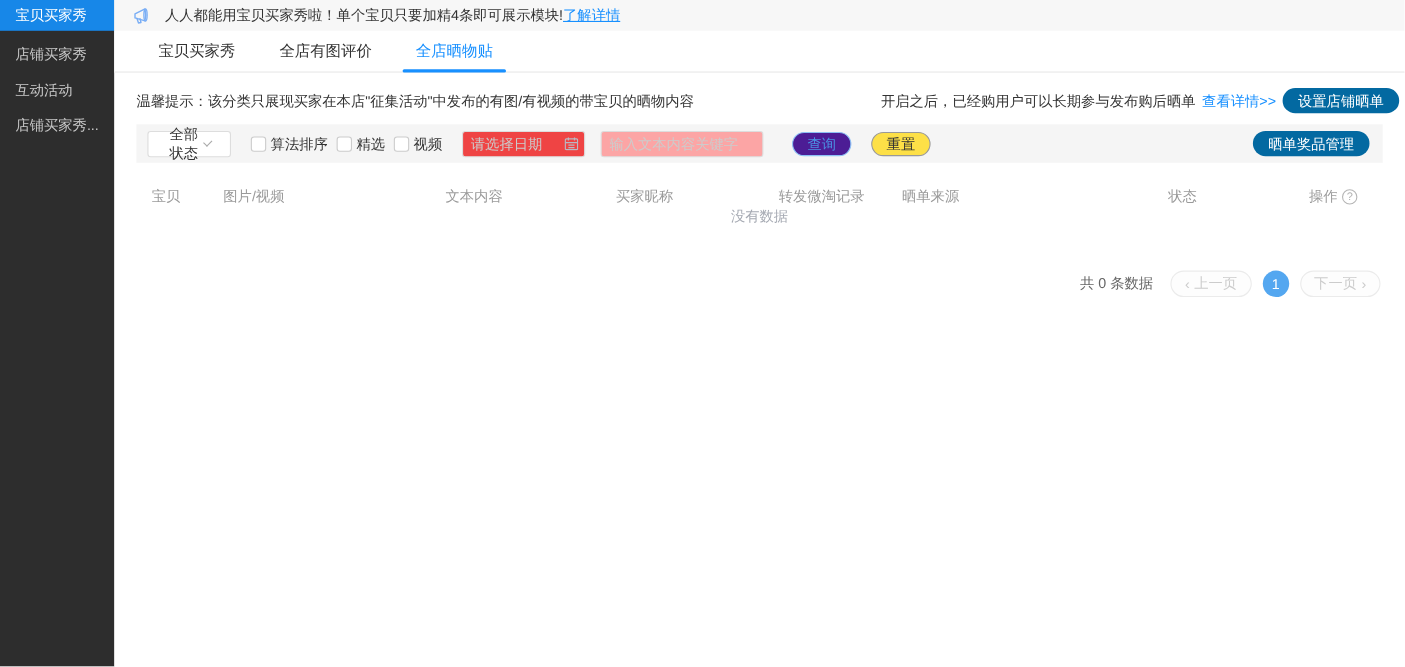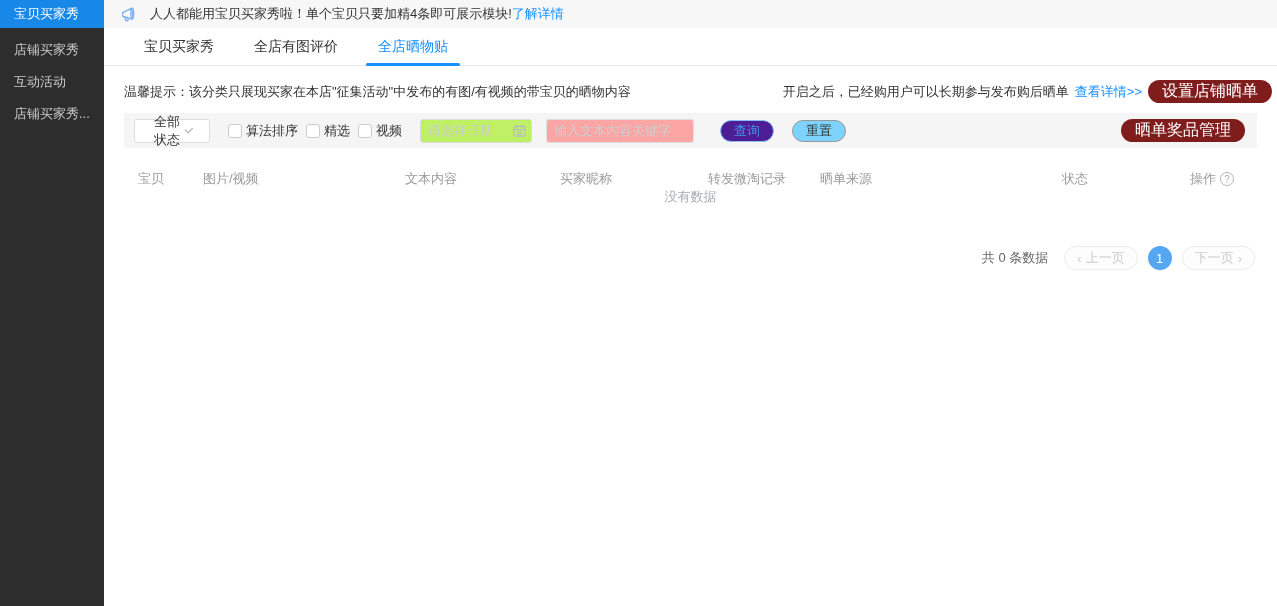--- a/index.html
+++ b/index.html
@@ -13,58 +13,58 @@
     font-size:13px; cursor:pointer; white-space:nowrap; overflow:hidden; }
   .side-item.active { background:#1787e8; color:#fff; height:28px; line-height:28px; margin-bottom:6px; }
   .side-item + .side-item { margin-top:1px; }
 
   
   .main { flex:1; background:#fff; min-width:0; }
 
   .announce { height:28px; background:#f7f7f7; display:flex; align-items:center;
     padding-left:16px; color:#333; }
   .announce .mega { display:inline-flex; margin-right:10px; }
-  .announce a { color:#1890ff; cursor:pointer; }
+  .announce a { color:#1890ff; text-decoration:underline; cursor:pointer; }
 
   .tabs { height:38px; border-bottom:1px solid #e8e8e8; display:flex; align-items:stretch;
     padding-left:20px; background:#fff; }
   .tab { line-height:37px; padding:0 20px; font-size:14px; color:#333; cursor:pointer; position:relative; }
   .tab.active { color:#1890ff; }
   .tab.active::after { content:""; position:absolute; left:8px; right:8px; bottom:-1px; height:3px;
     background:#1890ff; border-radius:2px; }
 
   .notice { margin:14px 5px 0 20px; display:flex; align-items:center; justify-content:space-between;
     color:#333; }
   .notice-right { display:flex; align-items:center; gap:6px; }
   .notice-right a { color:#1890ff; text-decoration:none; cursor:pointer; }
 
-  .btn-primary { background:#7f1d1d; color:#fff; border:none; border-radius:12px; height:23px;
-    padding:0 14px; font-size:16px; cursor:pointer; font-family:inherit; }
+  .btn-primary { background:#0369a1; color:#fff; border:none; border-radius:12px; height:23px;
+    padding:0 14px; font-size:13px; cursor:pointer; font-family:inherit; }
 
   .filterbar { margin:10px 20px 0 20px; background:#f5f5f5; height:35px; display:flex;
     align-items:center; padding:0 12px 0 10px; gap:10px; }
   .select { width:76px; height:24px; background:#fff; border:1px solid #ddd; border-radius:3px;
     display:flex; align-items:center; justify-content:space-between; padding:0 19px; cursor:pointer; color:#333; }
   .caret { width:7px; height:7px; border-right:1px solid #aaa; border-bottom:1px solid #aaa;
     transform:rotate(45deg) translateY(-2px); }
   .cbgroup { display:flex; align-items:center; gap:8px; margin-left:8px; }
   .cb { display:inline-flex; align-items:center; gap:4px; cursor:pointer; color:#333; }
   .cbbox { width:14px; height:14px; border:1px solid #ccc; border-radius:3px; background:#fff; display:inline-block; }
   .dateinput { position:relative; width:112px; height:24px; margin-left:8px; }
-  .dateinput input { width:100%; height:100%; border:1px solid #ddd; border-radius:3px; background:#bef264;
+  .dateinput input { width:100%; height:100%; border:1px solid #ddd; border-radius:3px; background:#ef4444;
     padding:0 24px 0 7px; font-size:13px; color:#333; font-family:inherit; }
   .dateinput input::placeholder { color:#ccc; }
   .cal { position:absolute; right:6px; top:5px; }
   .kw { width:148px; height:24px; border:1px solid #ddd; border-radius:3px; background:#fca5a5;
     padding:0 7px; font-size:13px; color:#333; font-family:inherit; margin-left:4px; }
   .kw::placeholder { color:#ccc; }
   .btn-outline-blue { margin-left:16px; height:22px; padding:0 13px; border-radius:11px;
     border:1px solid #8cc0f5; color:#4a90e2; background:#4c1d95; font-size:13px; cursor:pointer; font-family:inherit; }
   .btn-outline-gray { margin-left:8px; height:22px; padding:0 13px; border-radius:11px;
-    border:1px solid #999; color:#333; background:#7dd3fc; font-size:13px; cursor:pointer; font-family:inherit; }
+    border:1px solid #999; color:#333; background:#fde047; font-size:13px; cursor:pointer; font-family:inherit; }
   .spacer { flex:1; }
 
   .thead { display:flex; margin:22px 20px 0 20px; padding-left:14px; color:#9a9a9a; font-size:13px; }
   .th { flex:0 0 auto; }
   .c1 { width:65px; } .c2 { width:202px; } .c3 { width:155px; } .c4 { width:148px; }
   .c5 { width:112px; } .c6 { width:242px; } .c7 { width:128px; } .c8 { flex:1; display:flex; align-items:center; gap:4px; }
   .qmark { width:14px; height:14px; border:1px solid #b5b5b5; border-radius:50%; color:#b0b0b0;
     font-size:10px; line-height:13px; text-align:center; display:inline-block; }
 
   .empty { text-align:center; color:#a6aab3; }

